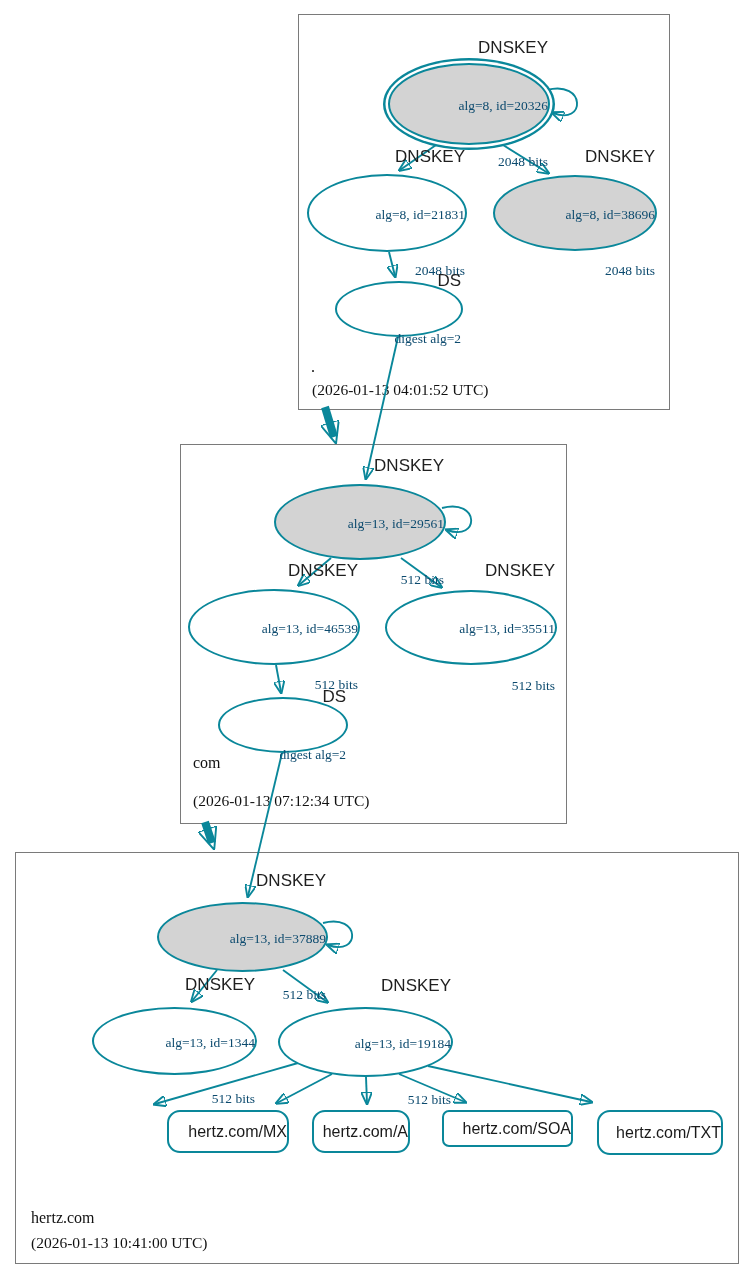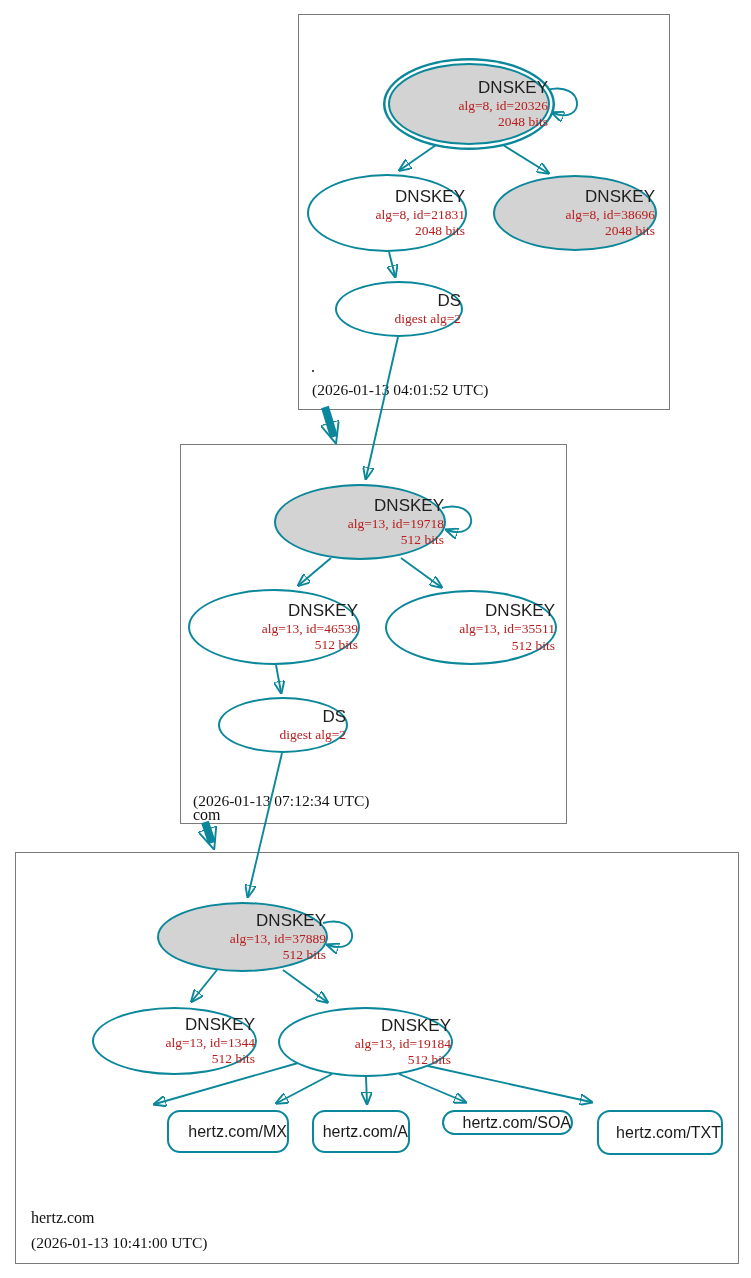--- a/index.html
+++ b/index.html
@@ -49,21 +49,22 @@
   .node-title{
     font-family:"Liberation Sans","DejaVu Sans",sans-serif;
     font-size:17px;
     line-height:20px;
     color:#1f1f1f;
   }
   .node-attr{
     font-family:"Liberation Serif","DejaVu Serif",serif;
     font-size:13.5px;
     line-height:16.5px;
-    color:#b91c1c;
+    color:#0c4a6e;
+    margin-top:40px;
   }
   .rrset{
     border-radius:13px;
     font-family:"Liberation Sans","DejaVu Sans",sans-serif;
     font-size:16px;
     color:#1a1a1a;
   }
   .zone-name{
     position:absolute;
     font-size:16px;
@@ -81,21 +82,21 @@
 <body>
 
 <div id="canvas">
 
   <div class="zone-box" style="left:298px;top:14px;width:370px;height:394px;"></div>
   <div class="zone-box" style="left:180px;top:444px;width:385px;height:378px;"></div>
   <div class="zone-box" style="left:15px;top:852px;width:722px;height:410px;"></div>
 
   <span class="zone-name" style="left:311px;top:358px;">.</span>
   <span class="zone-ts" style="left:312px;top:381px;">(2026-01-13 04:01:52 UTC)</span>
-  <span class="zone-name" style="left:193px;top:806px;">com</span>
+  <span class="zone-name" style="left:193px;top:754px;">com</span>
   <span class="zone-ts" style="left:193px;top:792px;">(2026-01-13 07:12:34 UTC)</span>
   <span class="zone-name" style="left:31px;top:1209px;">hertz.com</span>
   <span class="zone-ts" style="left:31px;top:1234px;">(2026-01-13 10:41:00 UTC)</span>
 
   <svg id="edges" width="751" height="1278" viewBox="0 0 751 1278">
     <defs>
       <marker id="ah" markerUnits="userSpaceOnUse" markerWidth="13" markerHeight="11" refX="11" refY="5.5" orient="auto">
         <path d="M0,0 L13,5.5 L0,11 z" fill="#0a879a" stroke="none"></path>
       </marker>
       <marker id="ahb" markerUnits="userSpaceOnUse" markerWidth="22" markerHeight="19" refX="15" refY="9.5" orient="auto">
@@ -142,21 +143,21 @@
     <div class="node-attr">alg=8, id=38696</div>
     <div class="node-attr">2048 bits</div>
   </div>
   <div class="node ellipse" style="left:335px;top:281px;width:128px;height:56px;">
     <div class="node-title">DS</div>
     <div class="node-attr">digest alg=2</div>
   </div>
 
   <div class="node ellipse gray" style="left:274px;top:484px;width:172px;height:76px;">
     <div class="node-title">DNSKEY</div>
-    <div class="node-attr">alg=13, id=19718</div>
+    <div class="node-attr">alg=13, id=29561</div>
     <div class="node-attr">512 bits</div>
   </div>
   <div class="node ellipse" style="left:188px;top:589px;width:172px;height:76px;">
     <div class="node-title">DNSKEY</div>
     <div class="node-attr">alg=13, id=46539</div>
     <div class="node-attr">512 bits</div>
   </div>
   <div class="node ellipse" style="left:385px;top:590px;width:172px;height:75px;">
     <div class="node-title">DNSKEY</div>
     <div class="node-attr">alg=13, id=35511</div>
@@ -182,20 +183,20 @@
     <div class="node-attr">alg=13, id=19184</div>
     <div class="node-attr">512 bits</div>
   </div>
 
   <div class="node rrset" style="left:167px;top:1110px;width:122px;height:43px;">
     <span>hertz.com/MX</span>
   </div>
   <div class="node rrset" style="left:312px;top:1110px;width:98px;height:43px;padding-left:36px;">
     <span>hertz.com/A</span>
   </div>
-  <div class="node rrset" style="left:442px;top:1110px;width:131px;height:25px;">
+  <div class="node rrset" style="left:442px;top:1110px;width:131px;height:37px;border-radius:7px;">
     <span>hertz.com/SOA</span>
   </div>
   <div class="node rrset" style="left:597px;top:1110px;width:126px;height:45px;">
     <span>hertz.com/TXT</span>
   </div>
 
 </div>
 
 </body></html>

